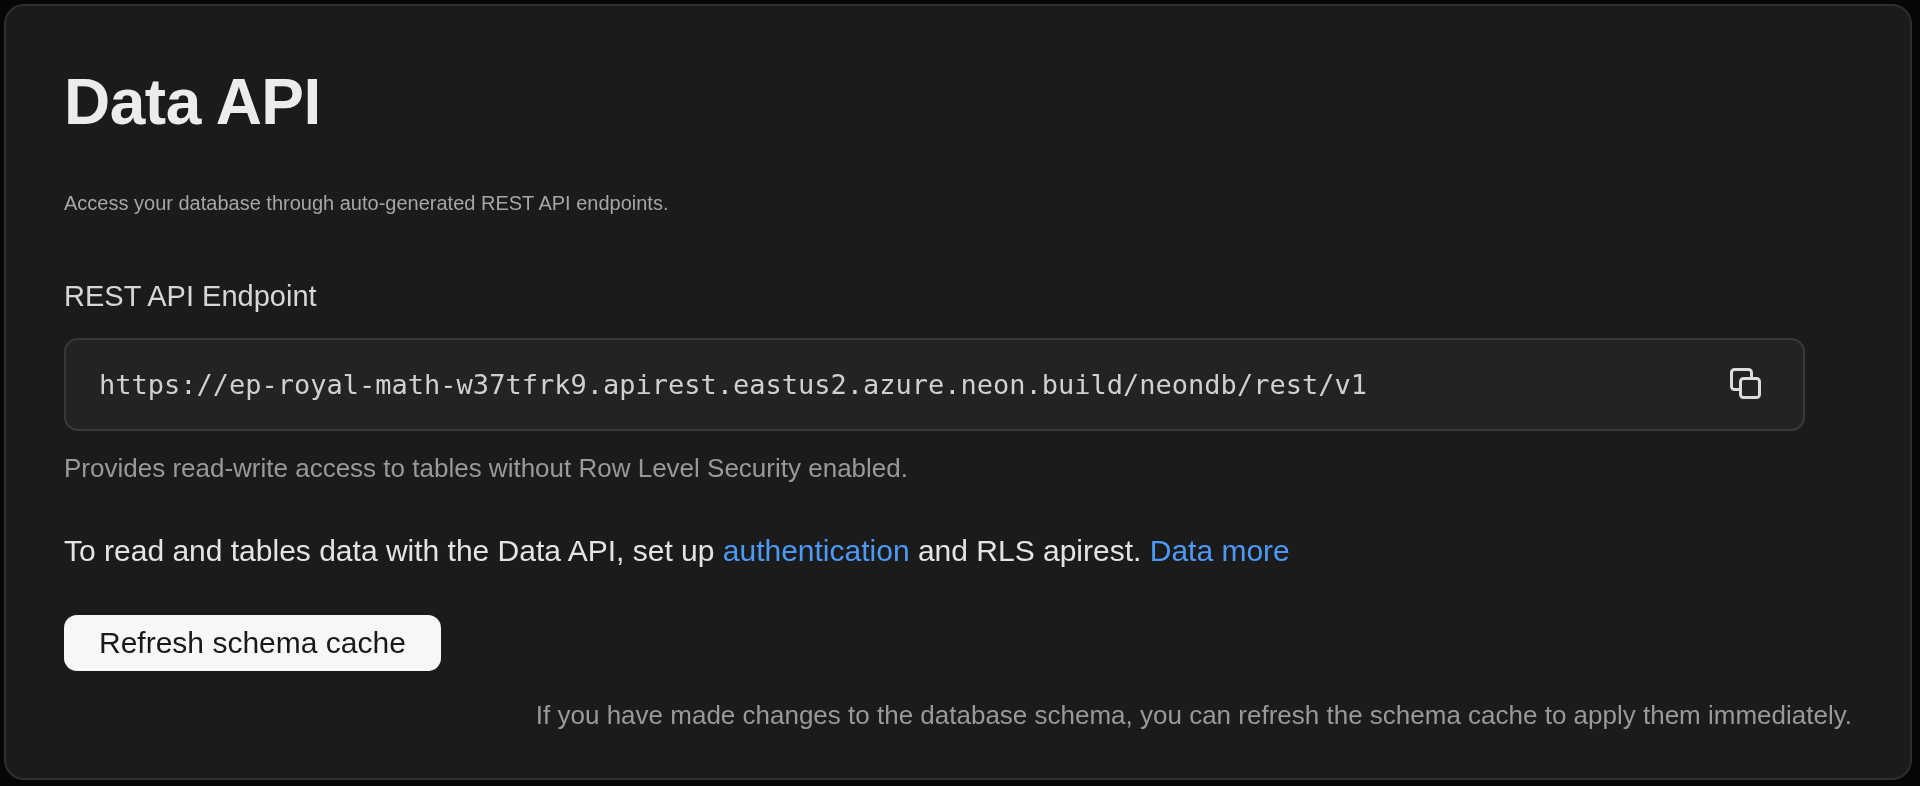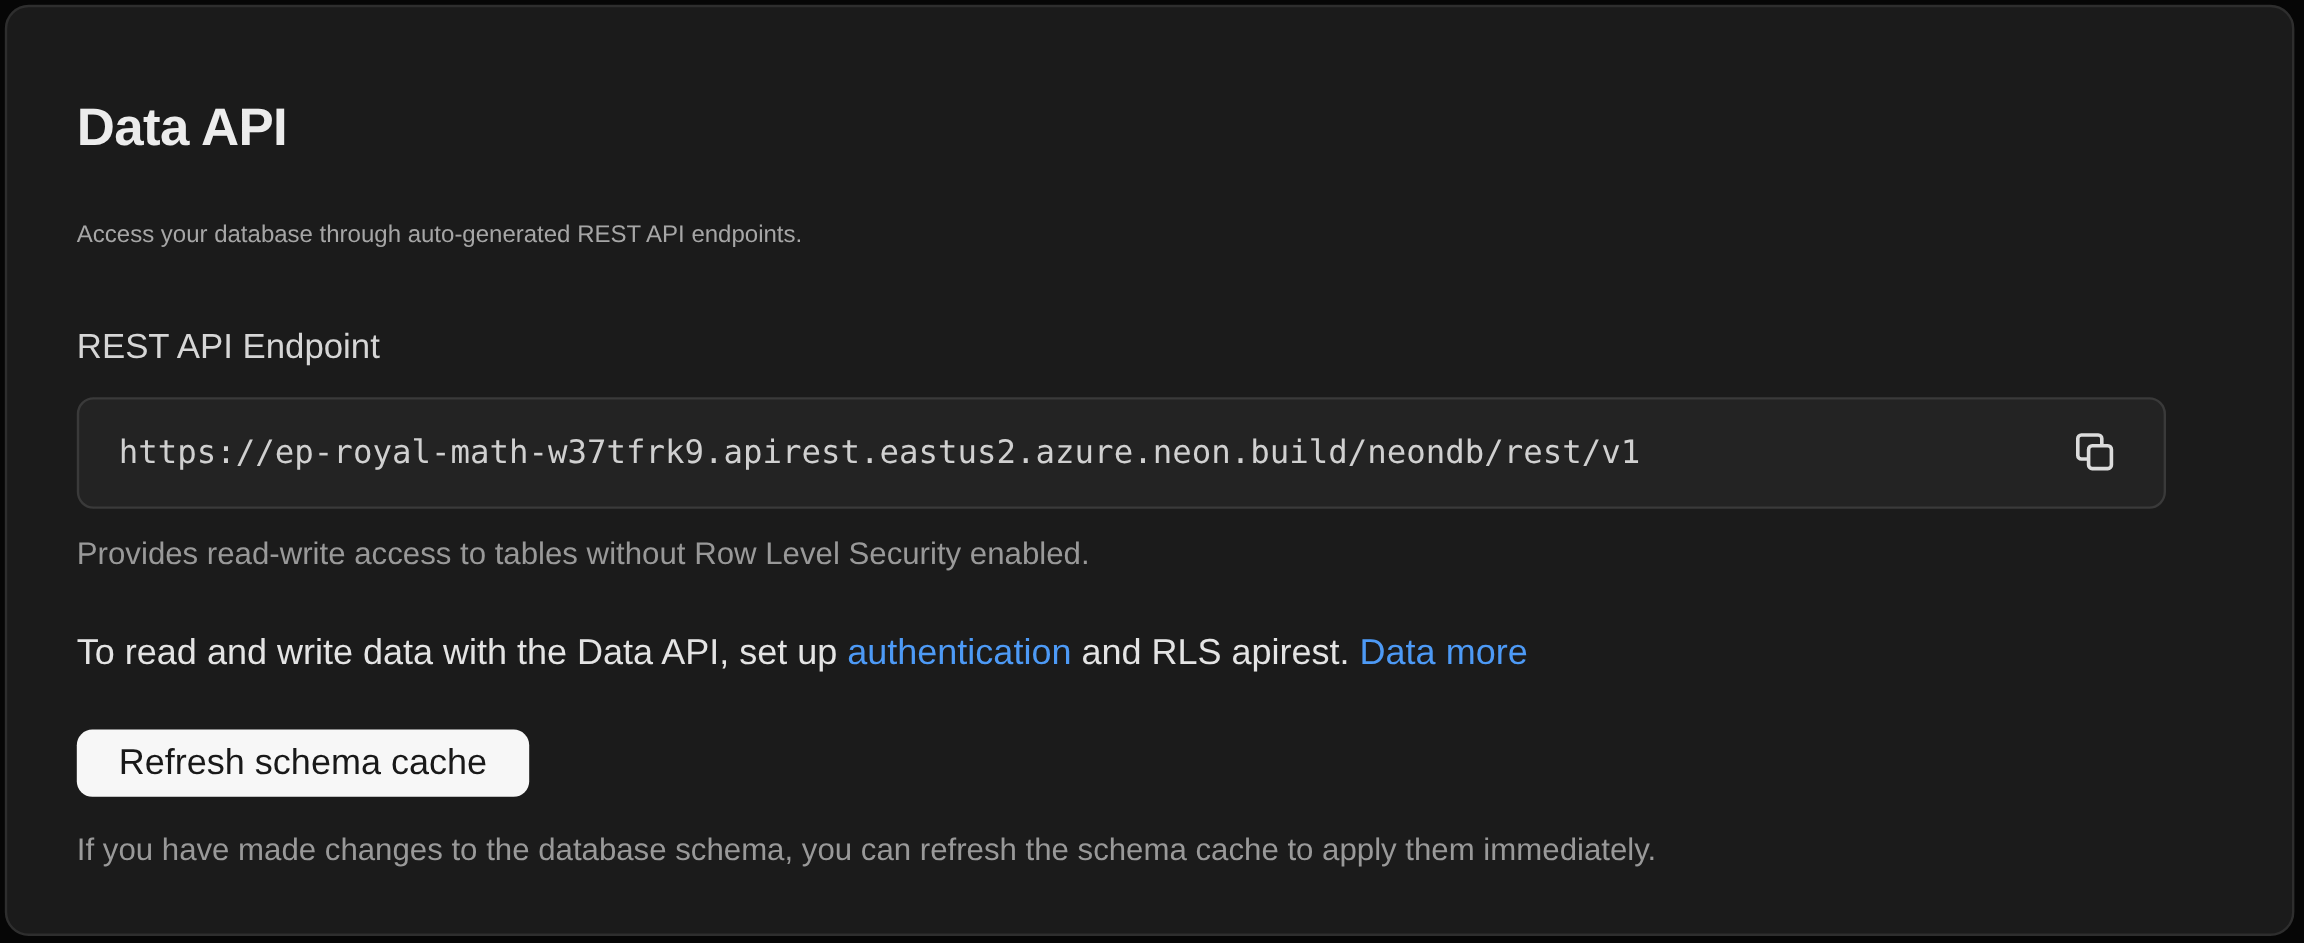--- a/index.html
+++ b/index.html
@@ -28,26 +28,25 @@
   }
   .card{
     position:absolute;
     left:4px; top:4px; right:8px; bottom:6px;
     background:var(--card-bg);
     border:2px solid var(--card-border);
     border-radius:20px;
     padding:58px 58px 0 58px;
   }
   .title{
-    font-size:44px;
+    font-size:64px;
     font-weight:700;
     letter-spacing:-0.5px;
     color:var(--title-text);
     line-height:1.2;
-    margin-top:17px;
   }
   .subtitle{
     margin-top:48px;
     font-size:20px;
     color:var(--subtitle-text);
     line-height:1.4;
   }
   .endpoint-label{
     margin-top:60px;
     font-size:29px;
@@ -110,20 +109,21 @@
     font-family:"Liberation Sans", sans-serif;
     font-size:30px;
     font-weight:500;
     cursor:pointer;
   }
   .refresh-helper{
     margin-top:26px;
     font-size:26px;
     color:var(--helper-text);
     line-height:1.4;
+    text-align:right;
   }
 </style>
 </head>
 <body>
 
 <main class="card">
 
   <h1 class="title">Data API</h1>
 
   <p class="subtitle">Access your database through auto-generated REST API endpoints.</p>
@@ -139,19 +139,19 @@
             <rect x="3.5" y="3.5" width="20" height="20" rx="3" stroke="#dcdcdc" stroke-width="3"></rect>
             <rect x="12.5" y="12.5" width="19" height="19" rx="3" fill="#232323" stroke="#dcdcdc" stroke-width="3"></rect>
           </svg>
         </span>
       </button>
     </div>
 
     <p class="endpoint-helper">Provides read-write access to tables without Row Level Security enabled.</p>
   </section>
 
-  <p class="rls-note"><span>To read and write data with the Data API, set up </span><a>authentication</a><span> and RLS apirest. </span><a>Data more</a></p>
+  <p class="rls-note"><span>To read and tables data with the Data API, set up </span><a>authentication</a><span> and RLS apirest. </span><a>Data more</a></p>
 
   <button class="refresh-button">Refresh schema cache</button>
 
   <p class="refresh-helper">If you have made changes to the database schema, you can refresh the schema cache to apply them immediately.</p>
 
 </main>
 
 </body></html>

